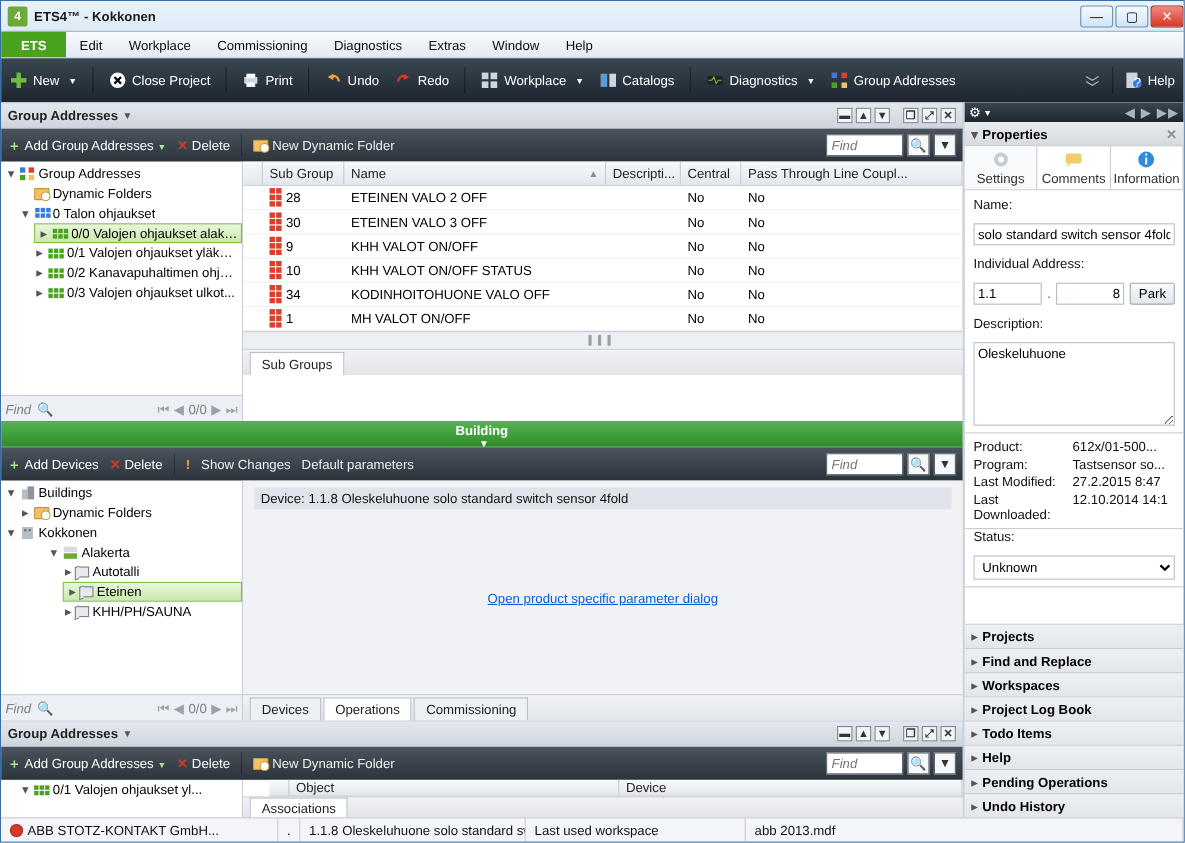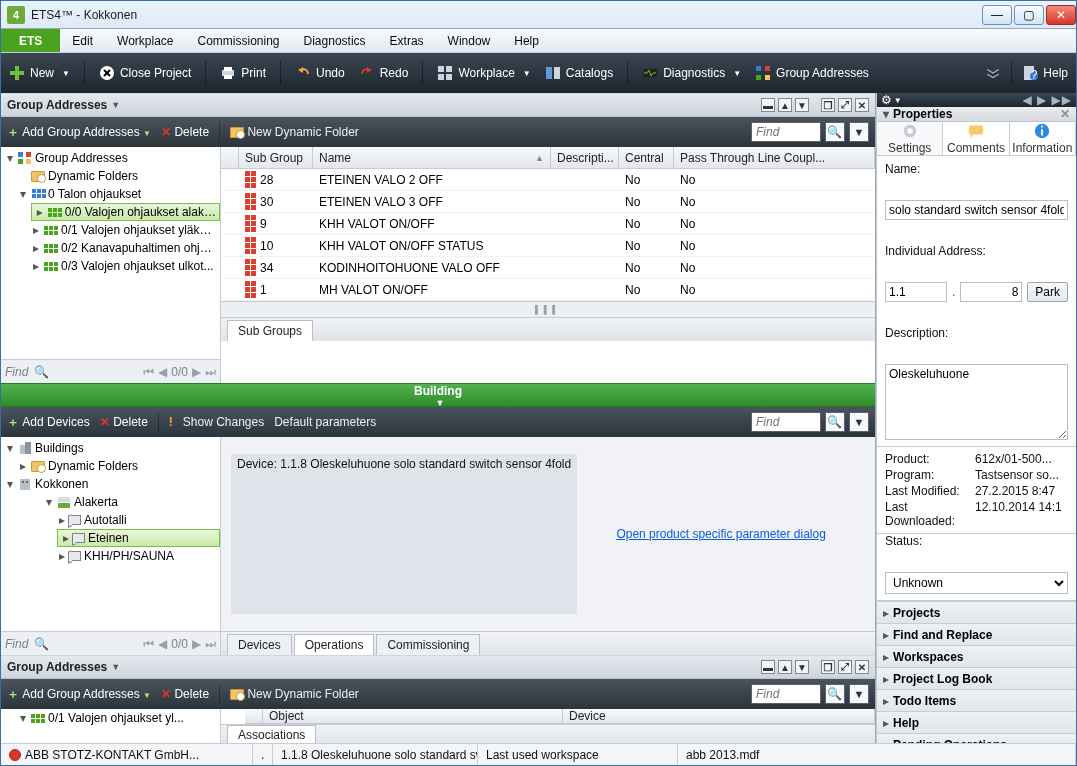--- a/index.html
+++ b/index.html
@@ -1,20 +1,20 @@
 <!DOCTYPE html>
 <html><head>
 <meta charset="utf-8">
 <style>
   * { box-sizing: border-box; font-family: "Segoe UI", Tahoma, sans-serif; font-size: 12px; }
   body { margin: 0; padding: 0; width: 1077px; height: 766px; background: #dfe9f5; display: flex; flex-direction: column; border: 1px solid #3a6ea5; overflow: hidden; }
   
   .titlebar { height: 28px; background: linear-gradient(#e9f3fb,#dfeaf7); display: flex; align-items: center; padding: 0 0 0 6px; border-bottom: 1px solid #9ab; }
   .titlebar .logo { width: 18px; height: 18px; background: #6daa3a; color: #fff; font-weight: bold; font-size: 11px; display: flex; align-items: center; justify-content: center; border-radius: 2px; margin-right: 6px; }
-  .titlebar .title { color: #1a1a1a; }
+  .titlebar .title { color: #1a1a1a; font-weight: bold; }
   .titlebar .winbtns { margin-left: auto; display: flex; }
   .winbtn { width: 30px; height: 20px; border: 1px solid #6d8fb5; margin-left: 2px; display: flex; align-items: center; justify-content: center; background: linear-gradient(#f6fbff,#d2e4f5); border-radius: 3px; }
   .winbtn.close { background: linear-gradient(#f28b80,#d83526); color: #fff; border-color: #9e2a20; }
   
   .menubar { height: 24px; background: linear-gradient(#f7fbff,#e3eaf2); display: flex; align-items: stretch; border-bottom: 1px solid #c6cfdb; }
   .menubar .ets { background: #4aa21e; color: #fff; font-weight: bold; padding: 0 18px; display: flex; align-items: center; }
   .menubar .mi { padding: 0 12px; display: flex; align-items: center; color: #0b0b0b; }
   
   .toolbar { height: 40px; background: linear-gradient(#3a4651,#1d262f); display: flex; align-items: center; padding: 0 8px; gap: 14px; color: #fff; }
   .toolbar .tbtn { display: flex; align-items: center; gap: 5px; color: #fff; }
@@ -61,39 +61,39 @@
   .c-name { width: 238px; }
   .c-desc { width: 68px; }
   .c-cent { width: 55px; }
   .c-pass { flex: 1; }
   .hscroll { height: 16px; background: #edf0f3; border-top: 1px solid #c7ccd2; display: flex; align-items: center; justify-content: center; color: #9aa1aa; font-size: 8px; letter-spacing: 3px; }
   .tabs { height: 24px; background: linear-gradient(#f0f2f5,#e1e4e9); border-top: 1px solid #c7ccd2; display: flex; align-items: flex-end; padding: 0 6px; gap: 2px; }
   .tab { border: 1px solid #b8c0c9; border-bottom: none; padding: 3px 10px; background: #edf0f4; color: #222; }
   .tab.active { background: #fff; }
   
   .split-bld { flex: 1; display: flex; min-height: 0; }
-  .param-body { flex: 1; background: #f0f2f6; display: flex; padding: 17px 10px; }
+  .param-body { flex: 1; background: #f0f2f6; display: flex; flex-direction: column; padding: 6px 10px; }
   .param-body .dev-title { background: #e0e4ea; padding: 3px 6px; color: #111; }
   .param-body .link-area { flex: 1; display: flex; align-items: center; justify-content: center; }
   .param-body a { color: #0b5edb; text-decoration: underline; }
   
   .ga2 .thead { height: 18px; margin-left: 24px; }
   .ga2 .tabs .tab { padding: 2px 10px; }
   
   .right-hdr { height: 18px; background: linear-gradient(#3a4651,#1d262f); display: flex; align-items: center; padding: 0 4px; color: #fff; }
   .right-hdr .gear { font-size: 12px; }
   .right-hdr .arrows { margin-left: auto; letter-spacing: 1px; color: #aab4be; }
   .prop-head { height: 22px; background: linear-gradient(#e8ecee,#d7dbdf); display: flex; align-items: center; padding: 0 6px; font-weight: bold; border-bottom: 1px solid #c0c6cc; }
   .prop-head .tri-d { margin-right: 4px; color: #555; }
   .prop-head .x { margin-left: auto; color: #8a9098; }
   .prop-tabs { height: 40px; display: flex; border-bottom: 1px solid #c7ccd2; }
   .prop-tab { flex: 1; display: flex; flex-direction: column; align-items: center; justify-content: center; gap: 1px; border-right: 1px solid #c7ccd2; color: #333; }
   .prop-tab.active { background: #f7f9fb; }
   .prop-tab svg { width: 18px; height: 18px; }
-  .prop-body { padding: 6px 8px; display: flex; flex-direction: column; gap: 24px; border-bottom: 1px solid #c7ccd2; }
+  .prop-body { padding: 6px 8px; display: flex; flex-direction: column; gap: 10px; border-bottom: 1px solid #c7ccd2; }
   .prop-body label { color: #111; }
   .prop-body input[type=text], .prop-body textarea, .prop-body select { border: 1px solid #b7bec6; padding: 2px 3px; width: 100%; background: #fff; }
   .addr-row { display: flex; gap: 5px; align-items: center; }
   .addr-row input { width: 32px; text-align: left; }
   .addr-row .dot { color: #555; }
   .addr-row button { border: 1px solid #9da5ae; background: linear-gradient(#f7f9fb,#e3e7ec); padding: 2px 7px; border-radius: 2px; }
   .prop-info { padding: 4px 8px; border-bottom: 1px solid #c7ccd2; }
   .prop-info .row { display: flex; padding: 1px 0; }
   .prop-info .k { width: 90px; color: #111; }
   .prop-info .v { color: #111; }

